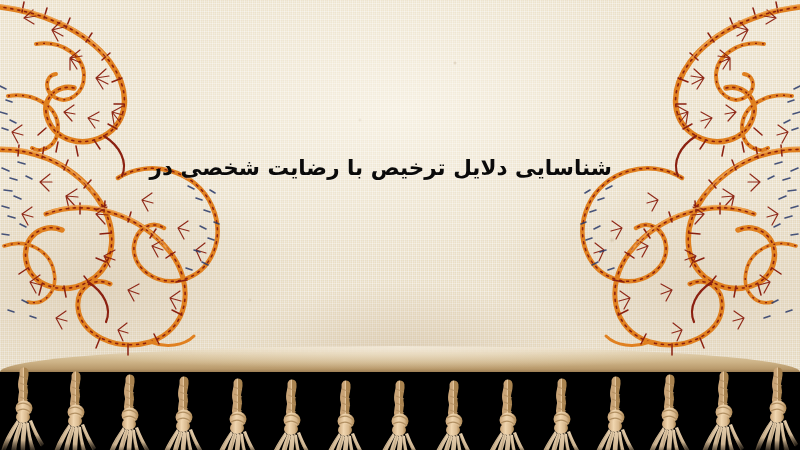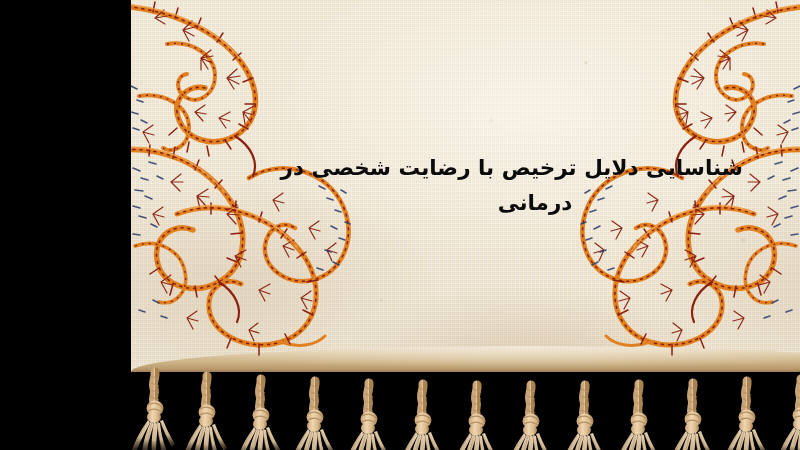--- a/index.html
+++ b/index.html
@@ -7,21 +7,21 @@
 
   html, body {
     width:800px; height:450px;
     overflow:hidden;
     background:#000;
     font-family:"DejaVu Sans", sans-serif;
   }
 
   #slide {
     position:relative;
-    width:669px; height:450px;
+    width:800px; height:450px;
     background:#000000;
     overflow:hidden;
   }
 
   
   #fabric {
     position:absolute;
     left:0; top:0;
     width:800px; height:372px;
     background-color:#e9dfcb;
@@ -228,21 +228,20 @@
   </div>
 
   <div class="ornament" id="ornament-right">
     <svg viewBox="0 0 238 372" xmlns="http://www.w3.org/2000/svg">
       <use href="#orn-body"></use>
     </svg>
   </div>
 
   <div id="title-block">
     <div class="title-line">شناسایی دلایل ترخیص با رضایت شخصی در</div>
-    <div class="title-line">درمانی</div>
   </div>
 
   <div id="fringe">
     <svg viewBox="0 0 800 98" xmlns="http://www.w3.org/2000/svg">
       <defs>
         <linearGradient id="cordg" x1="0" y1="0" x2="1" y2="0">
           <stop offset="0%" stop-color="#c9a477"></stop>
           <stop offset="40%" stop-color="#f0d6b0"></stop>
           <stop offset="75%" stop-color="#d9b98e"></stop>
           <stop offset="100%" stop-color="#a9834f"></stop>

